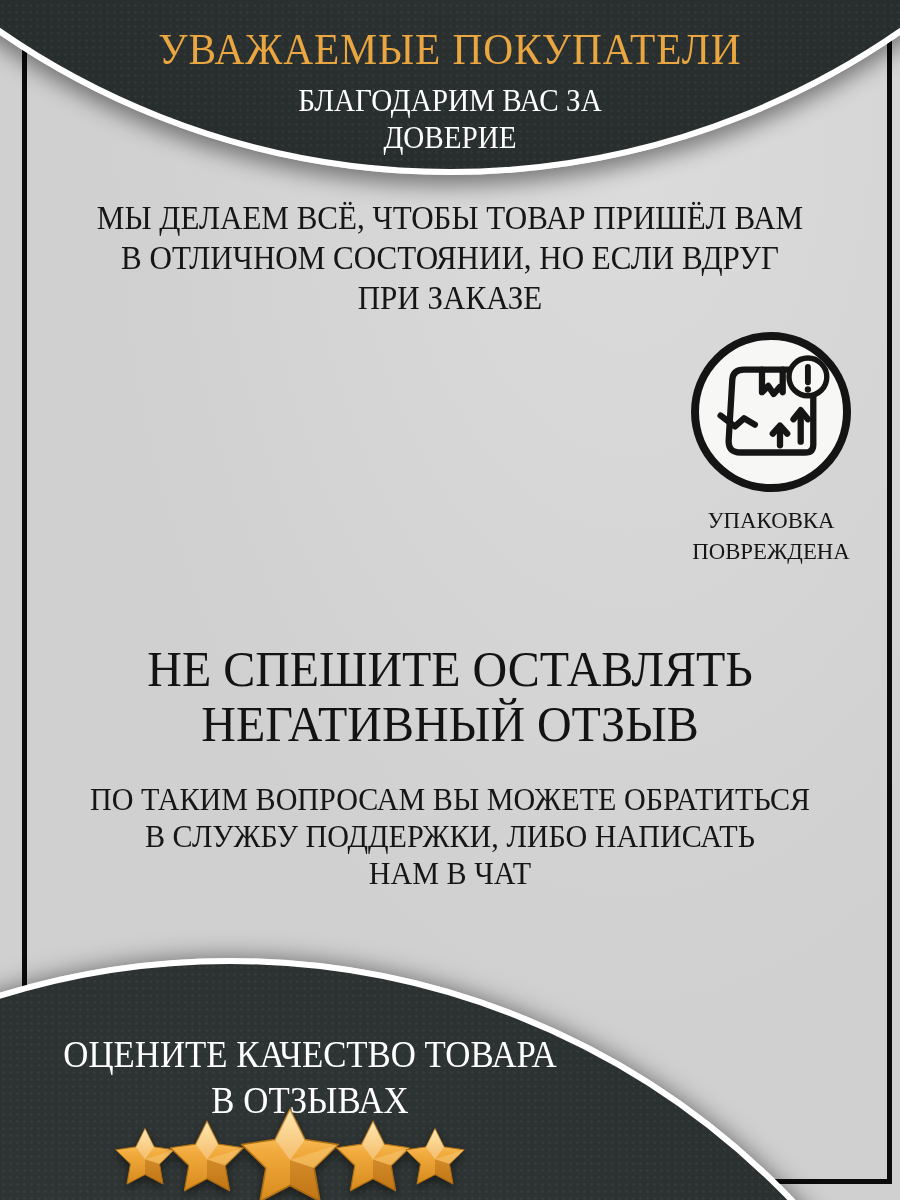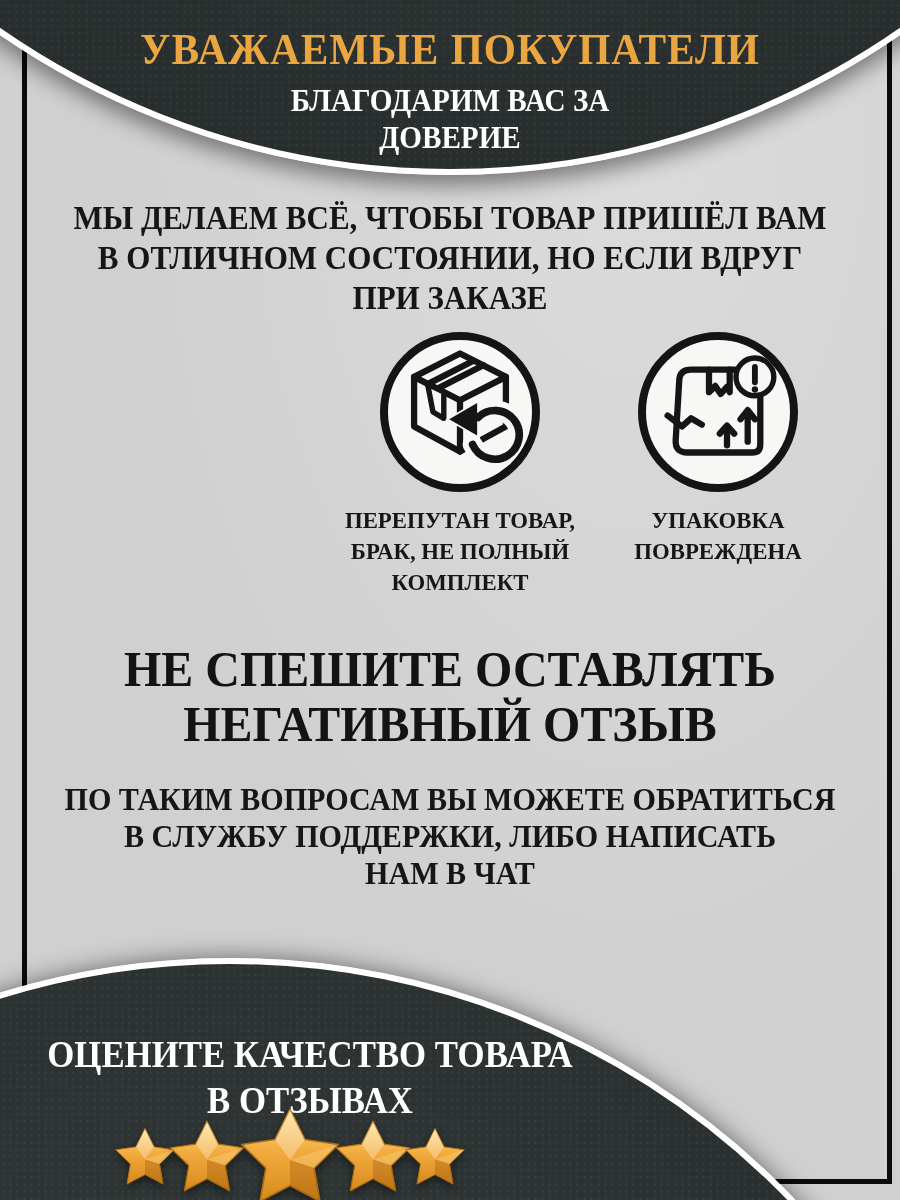--- a/index.html
+++ b/index.html
@@ -2,21 +2,21 @@
 <html><head>
 <meta charset="utf-8">
 <style>
   html,body{margin:0;padding:0;}
   .page{
     position:relative; width:900px; height:1200px; overflow:hidden;
     background:
       radial-gradient(ellipse at 70% 10%, rgba(255,255,255,.25), transparent 60%),
       #d0d0d0;
     font-family:"Liberation Serif","DejaVu Serif",serif;
-    font-weight:bold;
+    font-weight:normal;
   }
   
   .frame{
     position:absolute; left:22px; right:8px; top:-20px; bottom:16px;
     border:5px solid #0b0b0b; z-index:1;
   }
   
   .panel{
     position:absolute; border-radius:50%; box-sizing:border-box;
     border:6px solid #ffffff; z-index:2;
@@ -38,21 +38,21 @@
   .gold-title{top:26px; font-size:44px; line-height:48px; color:#eaa640; letter-spacing:1px;}
   .sub-title{top:82px; font-size:31px; line-height:37px; color:#ffffff;}
   .intro{top:198px; font-size:33px; line-height:40px; color:#161616;}
   .big-heading{top:642px; font-size:51px; line-height:55px; color:#131313;}
   .support{top:781px; font-size:32px; line-height:37px; color:#161616;}
   .footer-text{top:1032px; width:620px; font-size:37px; line-height:46px; color:#ffffff; z-index:3;}
   
   .issue{position:absolute; top:332px; z-index:3; text-align:center;}
   .issue-1{left:35px;  width:220px;}
   .issue-2{left:320px; width:280px;}
-  .issue-3{left:593px; width:250px;}
+  .issue-3{left:646px; width:250px;}
   .icon-circle{
     width:160px; height:160px; margin:0 auto; box-sizing:border-box;
     border:8px solid #141414; border-radius:50%; background:#f7f7f5;
     overflow:hidden;
   }
   .icon-circle svg{width:100%; height:100%; display:block;}
   .issue-label{
     margin-top:13px; font-size:24px; line-height:31px; color:#161616;
     white-space:pre-line; transform:scaleX(.95); transform-origin:50% 0;
   }
@@ -86,39 +86,20 @@
 
   <div class="txt gold-title cond">УВАЖАЕМЫЕ ПОКУПАТЕЛИ</div>
   <div class="txt sub-title cond">БЛАГОДАРИМ ВАС ЗА
 ДОВЕРИЕ</div>
 
   <div class="txt intro cond">МЫ ДЕЛАЕМ ВСЁ, ЧТОБЫ ТОВАР ПРИШЁЛ ВАМ
 В ОТЛИЧНОМ СОСТОЯНИИ, НО ЕСЛИ ВДРУГ
 ПРИ ЗАКАЗЕ</div>
 
 
-  <div class="issue issue-2">
-    <div class="icon-circle">
-      <svg viewBox="0 0 160 160" fill="none" stroke="#151515" stroke-width="7" stroke-linecap="round" stroke-linejoin="round">
-        <path d="M 80 15 L 131 41 L 80 67 L 29 41 Z"></path>
-        <path d="M 29 41 V 96 L 80 124 V 67"></path>
-        <path d="M 131 41 V 96 L 80 124"></path>
-        <path d="M 95 23 L 44 49"></path>
-        <path d="M 106 28 L 55 54"></path>
-        <path d="M 44 49 L 62 58 V 87 L 50 80 Z" fill="#f7f7f5" stroke-width="6"></path>
-        <path d="M 100 86 A 27 27 0 1 1 94 116" stroke="#f7f7f5" stroke-width="22"></path>
-        <polygon points="64,88 102,66 102,110" fill="#f7f7f5" stroke="none"></polygon>
-        <path d="M 100 86 A 27 27 0 1 1 94 116" stroke="#151515" stroke-width="8.5"></path>
-        <polygon points="68,88 99,70 99,106" fill="#151515" stroke="none"></polygon>
-      </svg>
-    </div>
-    <div class="issue-label">ПЕРЕПУТАН ТОВАР,
-БРАК, НЕ ПОЛНЫЙ
-КОМПЛЕКТ</div>
-  </div>
 
   <div class="issue issue-3">
     <div class="icon-circle">
       <svg viewBox="0 0 160 160" fill="none" stroke="#151515" stroke-width="7" stroke-linecap="round" stroke-linejoin="round">
         <path d="M 50 33 H 118 Q 127 33 127 42 V 116 Q 127 125 118 125 H 46 Q 32 125 33 111 L 37 44 Q 38 33 50 33 Z"></path>
         <path d="M 70 33 V 58 L 77 51 L 83 60 L 90 52 L 93 58 V 33"></path>
         <path d="M 24 84 L 40 96 L 50 87 L 62 94"></path>
         <path d="M 90 117 V 97"></path>
         <path d="M 82 104 L 90 95 L 98 104"></path>
         <path d="M 113 113 V 80"></path>

